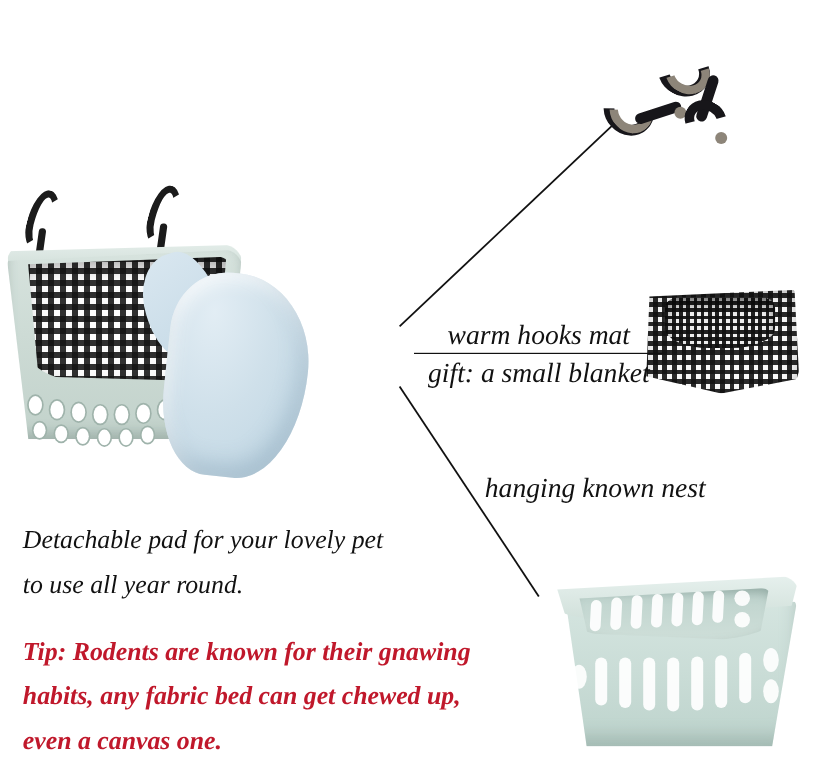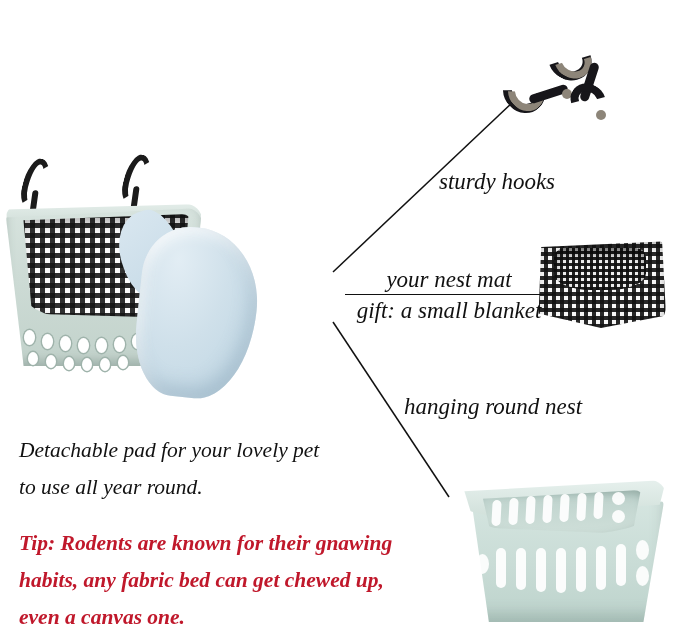--- a/index.html
+++ b/index.html
@@ -406,27 +406,26 @@
     <div class="eb-slot" style="left:84px;  top:80px;  width:10px; height:44px;"></div>
     <div class="eb-slot" style="left:104px; top:80px;  width:10px; height:45px;"></div>
     <div class="eb-slot" style="left:124px; top:79px;  width:10px; height:45px;"></div>
     <div class="eb-slot" style="left:144px; top:78px;  width:10px; height:44px;"></div>
     <div class="eb-slot" style="left:164px; top:76px;  width:10px; height:42px;"></div>
     <div class="eb-oval" style="left:24px;  top:86px;  width:13px; height:20px;"></div>
     <div class="eb-oval" style="left:184px; top:72px;  width:13px; height:20px;"></div>
     <div class="eb-oval" style="left:184px; top:98px;  width:13px; height:20px;"></div>
   </div>
 
-  <div class="anno" id="label-sturdy-hooks">sturdy hooks</div>
-
-  <div class="anno" id="label-hanging-nest">hanging round nest</div>
+
+  <div class="anno" id="label-hanging-nest">hanging known nest</div>
 
 
   <div id="fraction">
-    <div class="num">your nest mat</div>
+    <div class="num">warm hooks mat</div>
     <div class="rule"></div>
     <div class="den">gift: a small blanket</div>
   </div>
 
   <div id="desc-block">
     <div class="line">Detachable pad for your lovely pet</div>
     <div class="line">to use all year round.</div>
   </div>
 
   <div id="tip-block" style="color: rgb(192, 24, 43);">

